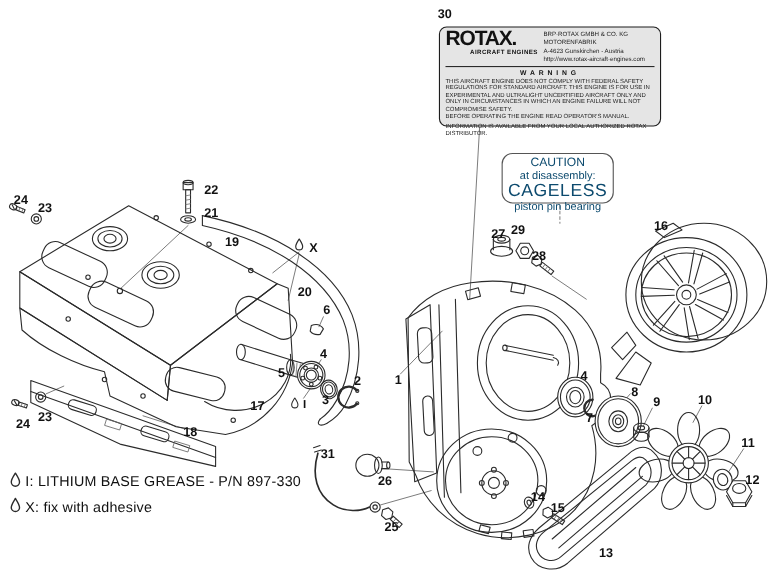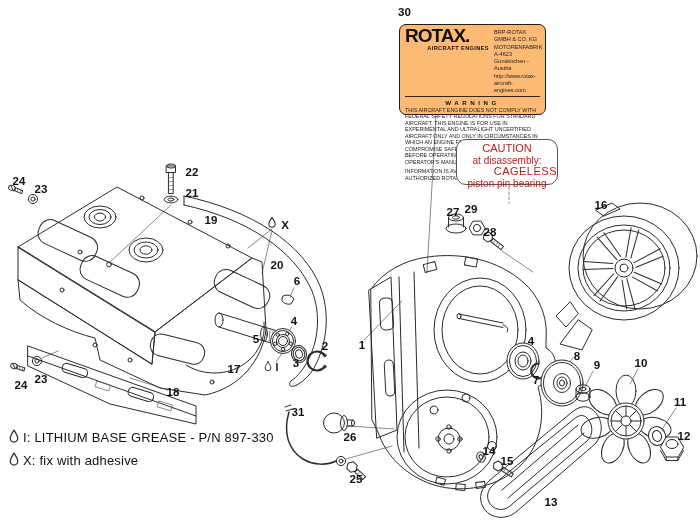--- a/index.html
+++ b/index.html
@@ -11,37 +11,37 @@
   svg .fillw{fill:#ffffff;}
   svg .thin{stroke:#666;stroke-width:0.7;}
   svg .leaders line{stroke:#555;stroke-width:0.7;}
   svg .dashed{stroke-dasharray:2.5 2.5;}
   svg .thick{stroke-width:2.1;}
   svg text{fill:#111;stroke:none;font-family:"Liberation Sans",sans-serif;}
   svg text.pn{font-size:11.5px;font-weight:600;text-anchor:middle;}
   svg text.pn-s{font-size:10.5px;font-weight:600;text-anchor:middle;}
   svg text.legend{font-size:13px;font-weight:500;letter-spacing:0.2px;text-anchor:start;}
   
-  .rlabel{position:absolute;left:399px;top:24px;width:147px;height:91px;border:1.6px solid #1d1d1d;
-          border-radius:7px;background:#fdba74;padding:3px 5px 2px;box-sizing:border-box;color:#111;}
+  .rlabel{position:absolute;left:399px;top:24px;width:202px;height:91px;border:1.6px solid #1d1d1d;
+          border-radius:7px;background:#e5e5e5;padding:3px 5px 2px;box-sizing:border-box;color:#111;}
   .rhead{display:flex;gap:5px;border-bottom:1.1px solid #2a2a2a;padding-bottom:2px;}
   .rlogo{width:84px;flex:none;}
   .rbrand{font-size:19px;font-weight:900;letter-spacing:-1px;line-height:0.85;}
   .rbrandsub{font-size:5.6px;font-weight:700;letter-spacing:0.4px;text-align:right;margin-top:1px;}
   .rcompany{font-size:5.6px;line-height:1.3;color:#222;padding-top:1px;}
   .rwarntitle{text-align:center;font-size:6.2px;font-weight:700;letter-spacing:3.5px;margin:1.5px 0 1px;}
   .rbody{font-size:5.4px;line-height:1.2;color:#222;}
   .rgap{margin-top:3px;}
   
   .caution{position:absolute;left:456px;top:139px;width:102px;height:46px;border:1.4px solid #555;
            border-radius:10px;background:#fff;text-align:center;box-sizing:border-box;
-           padding-top:3px;color:#b91c1c;}
+           padding-top:3px;color:#0c4a6e;}
   .c1{font-size:11px;font-weight:500;line-height:1.05;}
   .c2{font-size:10px;line-height:1.15;}
-  .c3{font-size:11px;font-weight:500;letter-spacing:0.5px;line-height:1.05;text-align:right;}
+  .c3{font-size:16px;font-weight:500;letter-spacing:0.5px;line-height:1.05;}
 </style>
 </head>
 <body>
 
 <div class="canvas">
 
 <svg class="art" width="700" height="521" viewBox="0 0 700 521">
 
   <g class="leaders">
     <line x1="171" y1="205" x2="110" y2="262"></line>

